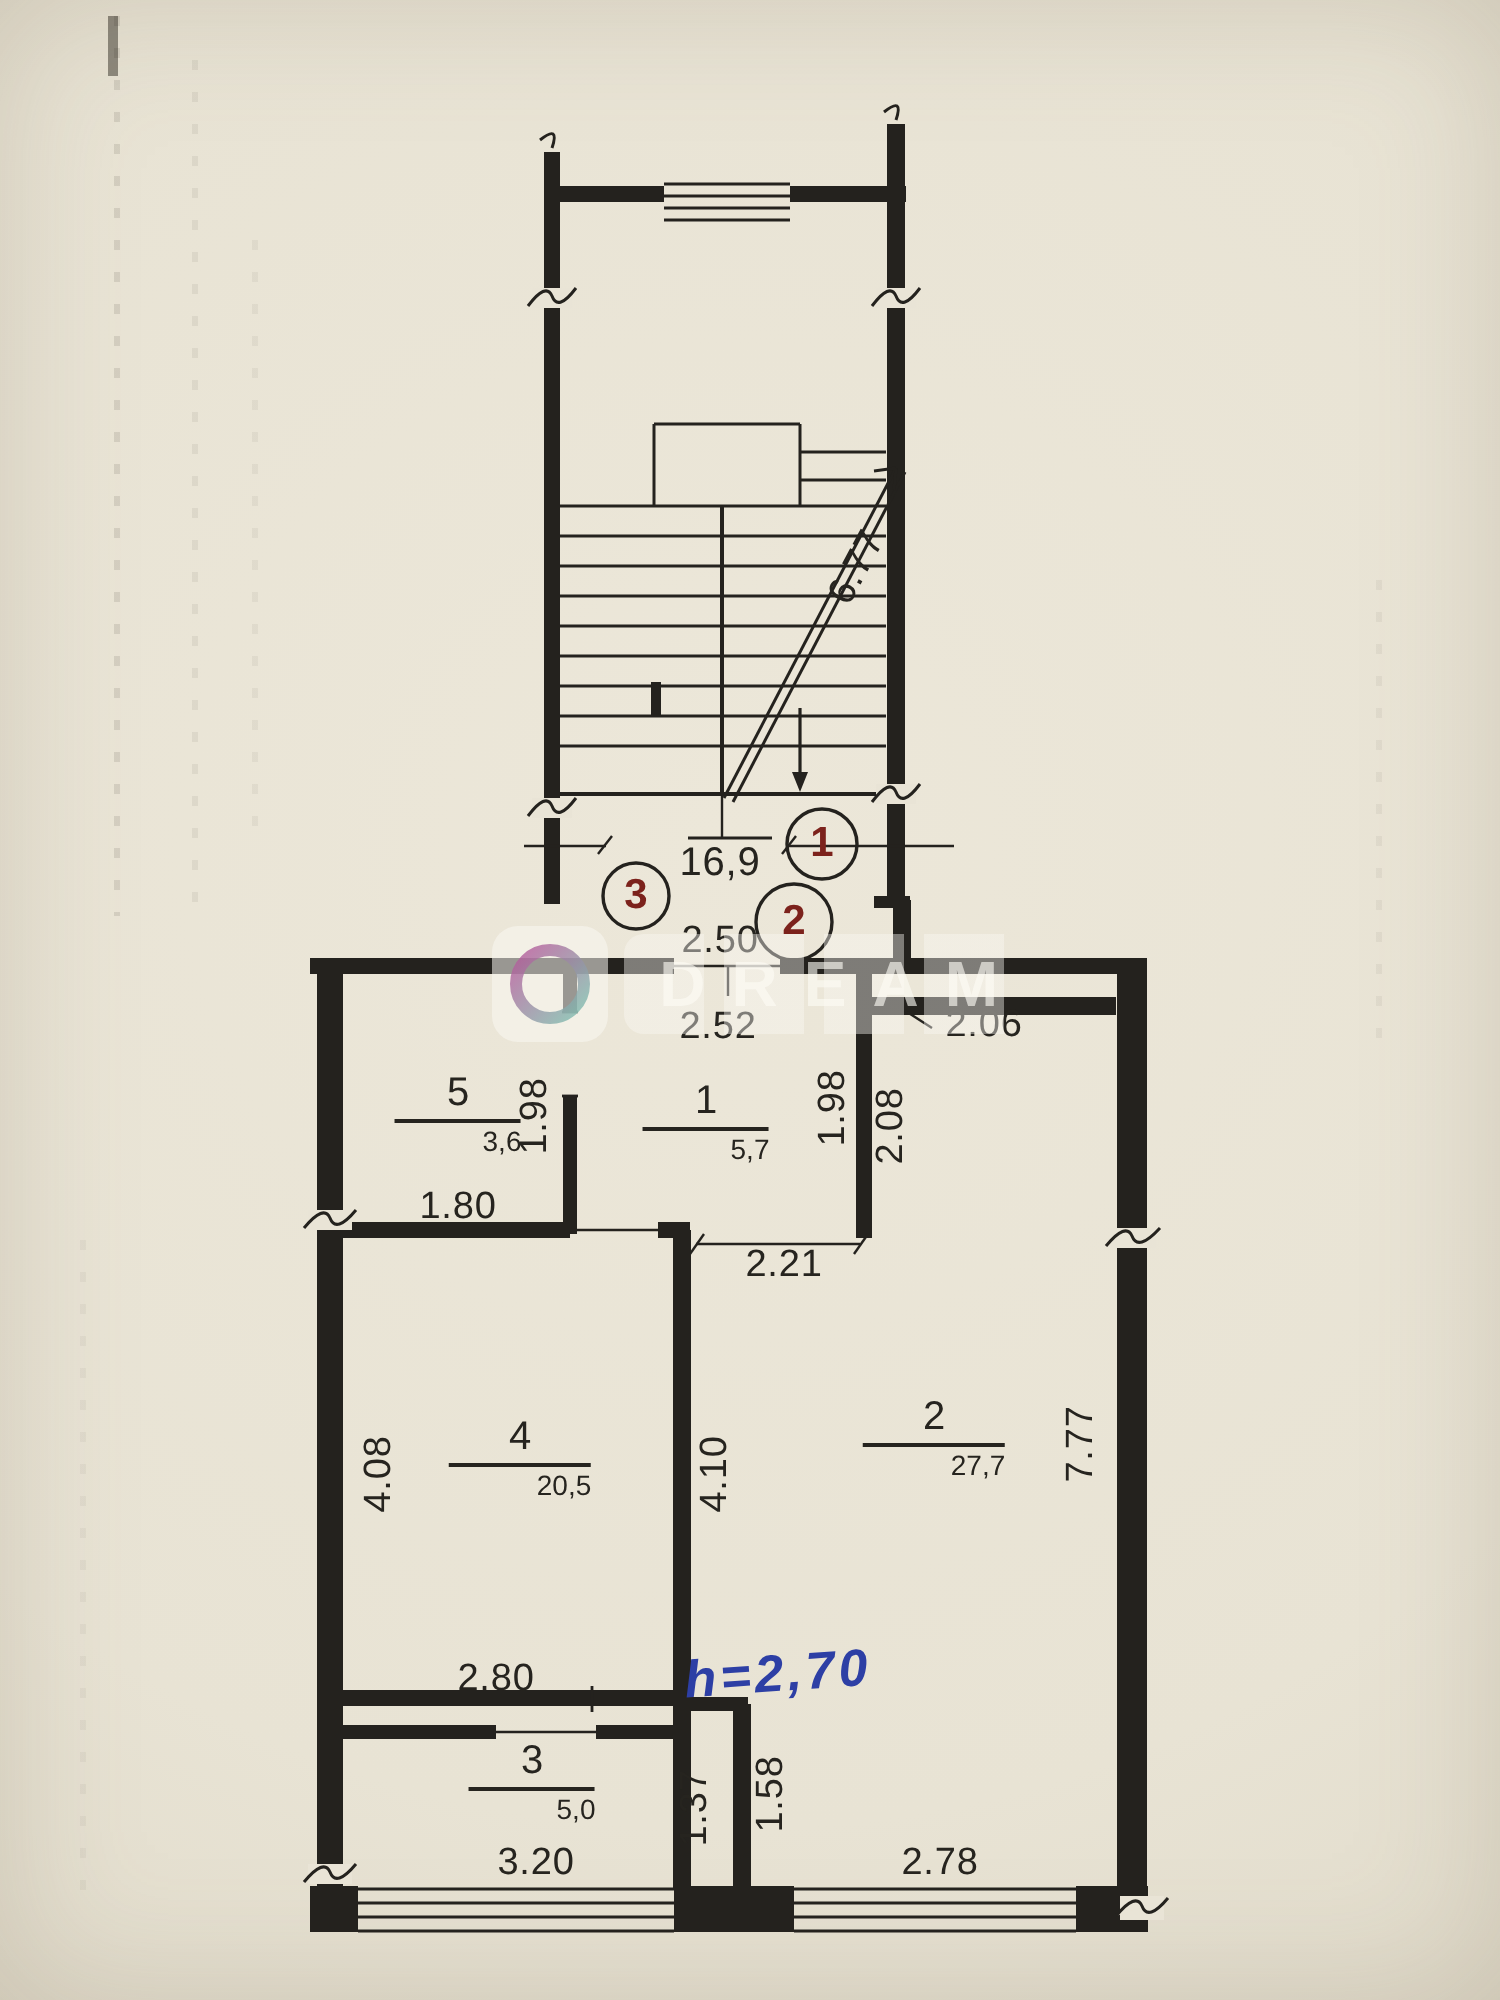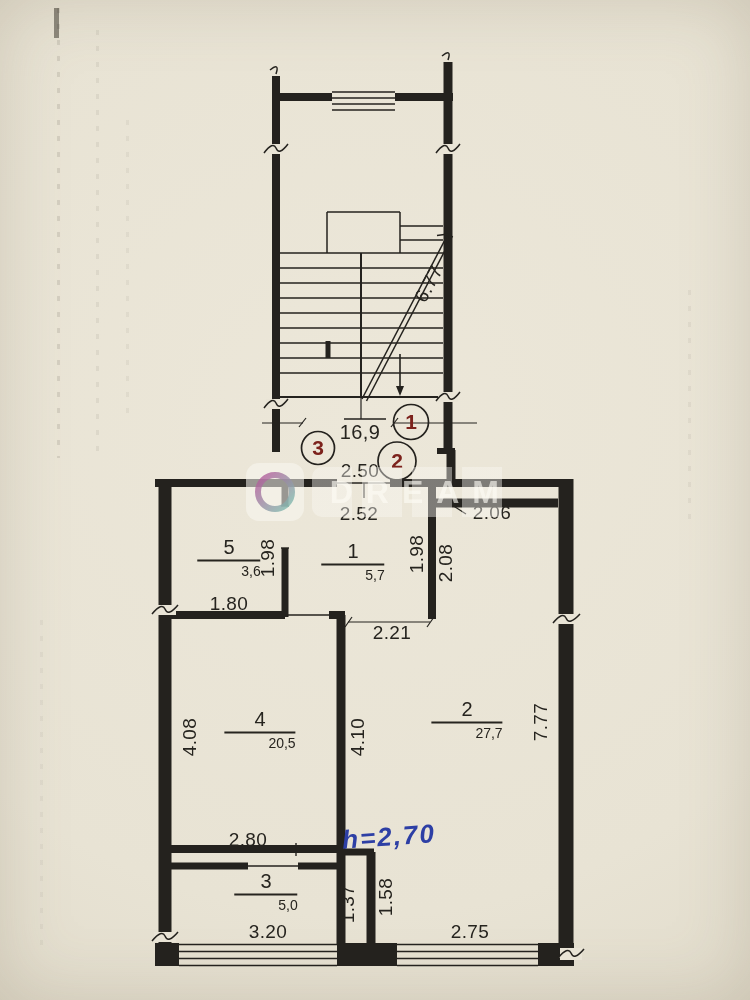--- a/index.html
+++ b/index.html
@@ -225,21 +225,21 @@
   <div class="note" style="left:389px;top:837px">h=2,70</div>
   <div class="lbl" style="left:248px;top:840px">2.80</div>
 
   <div class="frac" style="left:266px;top:891px">
     <span class="top">3</span>
     <span class="bot">5,0</span>
   </div>
   <div class="lbl rot" style="left:348px;top:904px">1.37</div>
   <div class="lbl rot" style="left:386px;top:897px">1.58</div>
   <div class="lbl" style="left:268px;top:932px">3.20</div>
-  <div class="lbl" style="left:470px;top:932px">2.75</div>
+  <div class="lbl" style="left:470px;top:932px">2.78</div>
 
   <div class="wm-logo">
     <svg width="58" height="58">
       <defs>
         <linearGradient id="wmgrad" x1="0" y1="0" x2="1" y2="1">
           <stop offset="0" stop-color="#b8569b"></stop>
           <stop offset="1" stop-color="#7cc2b0"></stop>
         </linearGradient>
       </defs>
       <circle cx="29" cy="29" r="17" fill="none" stroke="url(#wmgrad)" stroke-width="6" opacity="0.8"></circle>

